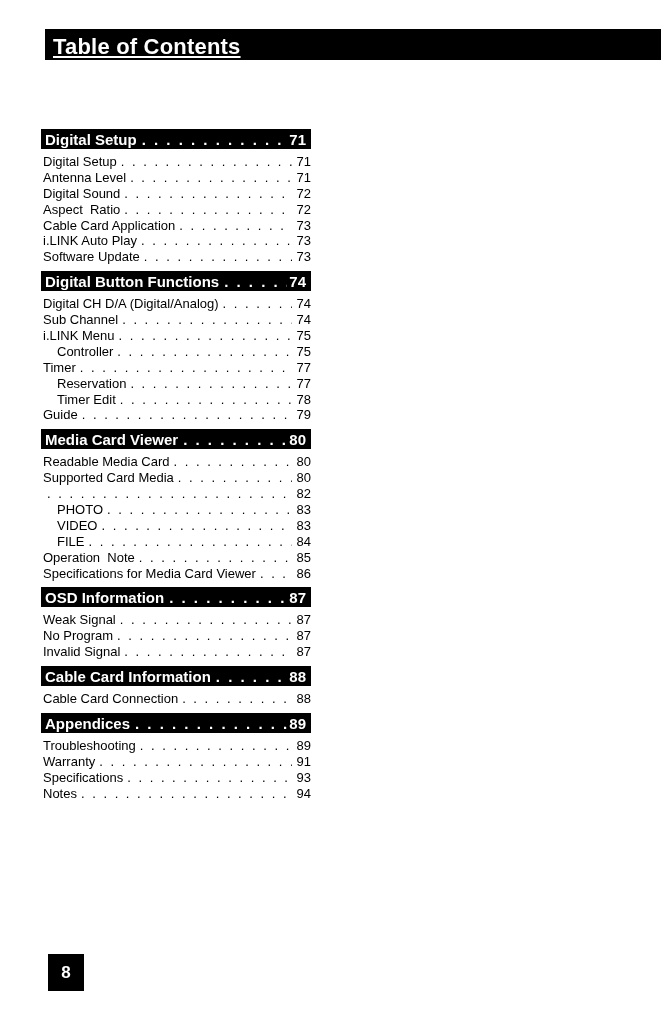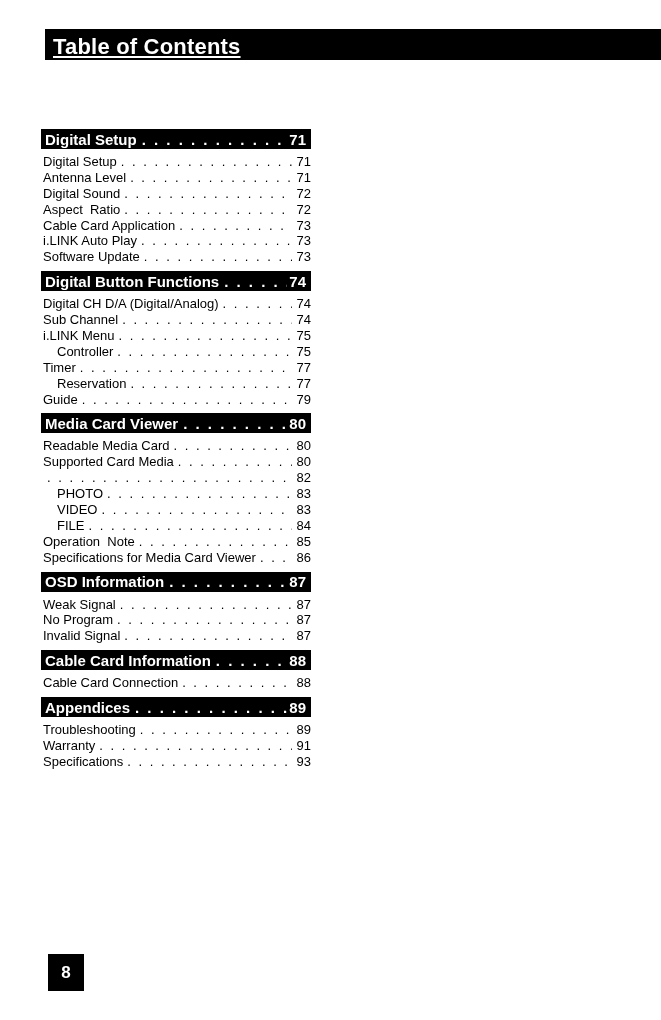--- a/index.html
+++ b/index.html
@@ -214,20 +214,25 @@
     <span class="leader"></span>
     <span class="pagenum">77</span>
   </div>
 
   <div class="entry indent">
     <span class="label">Reservation</span>
     <span class="leader"></span>
     <span class="pagenum">77</span>
   </div>
 
+  <div class="entry indent">
+    <span class="label">Timer Edit</span>
+    <span class="leader"></span>
+    <span class="pagenum">78</span>
+  </div>
 
   <div class="entry">
     <span class="label">Guide</span>
     <span class="leader"></span>
     <span class="pagenum">79</span>
   </div>
 </div>
   </div>
 
   <div class="section">
@@ -347,19 +352,24 @@
     <span class="leader"></span>
     <span class="pagenum">91</span>
   </div>
 
   <div class="entry">
     <span class="label">Specifications</span>
     <span class="leader"></span>
     <span class="pagenum">93</span>
   </div>
 
+  <div class="entry">
+    <span class="label">Notes</span>
+    <span class="leader"></span>
+    <span class="pagenum">94</span>
+  </div>
 </div>
   </div>
 </div>
 
 <div class="page-badge">
   <span>8</span>
 </div>
 
 </body></html>

